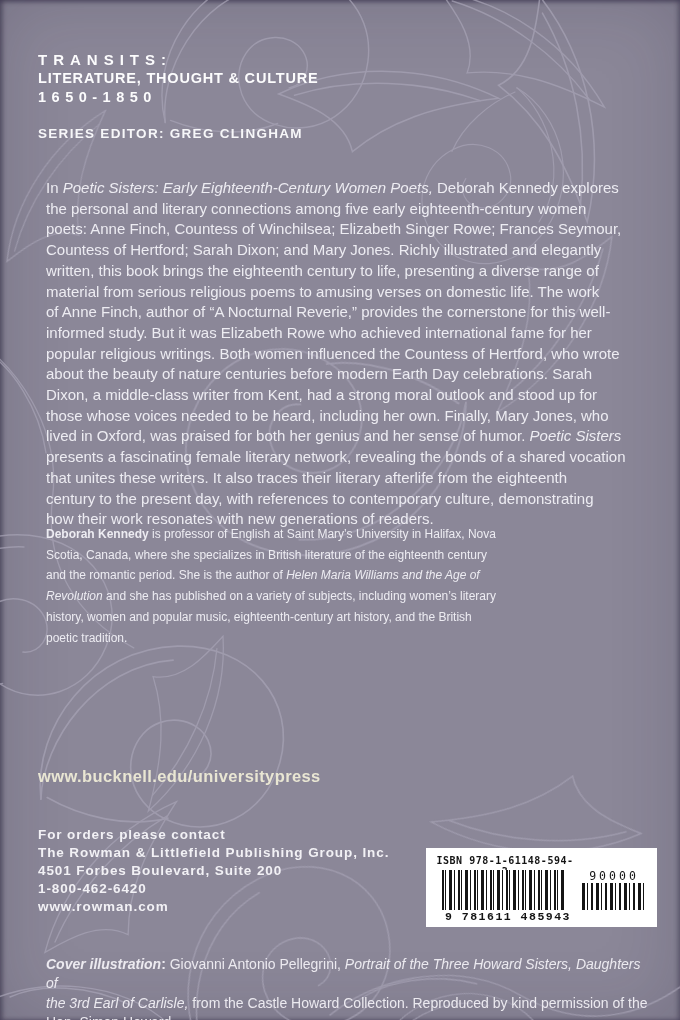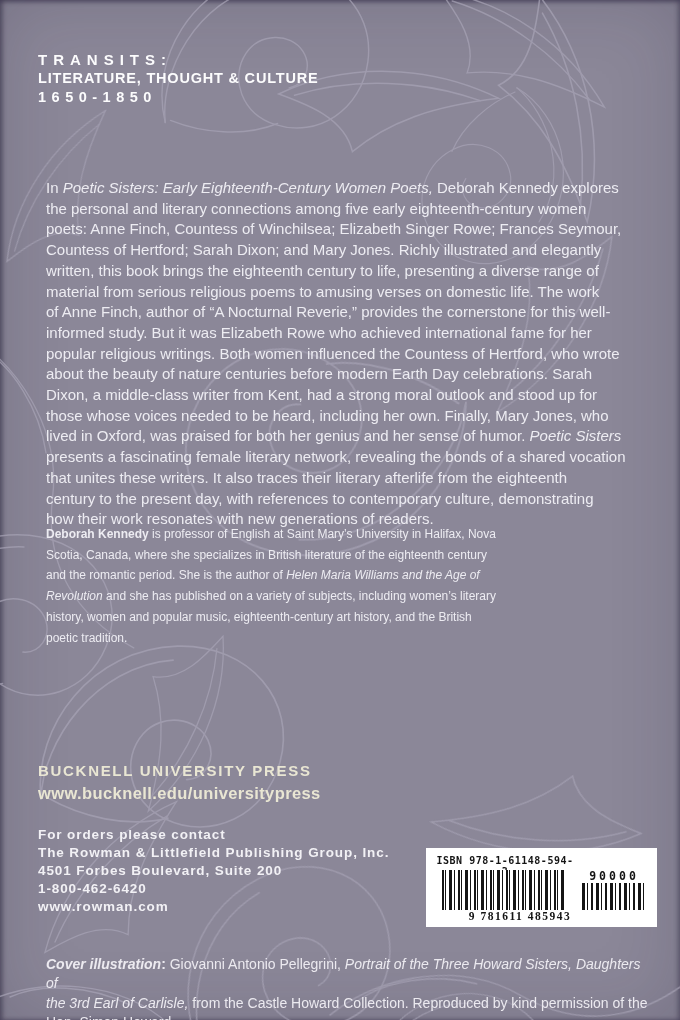--- a/index.html
+++ b/index.html
@@ -41,25 +41,25 @@
 
   .barcode{position:absolute;left:426px;top:848px;width:231px;height:79px;
            background:#ffffff;color:#141414;}
   .bc-isbn{position:absolute;left:8px;top:7px;width:142px;text-align:center;
            font-family:"DejaVu Sans Mono",monospace;font-size:10px;font-weight:bold;
            letter-spacing:.5px;}
   .bc-main{position:absolute;left:16px;top:22px;width:124px;height:40px;
            background:repeating-linear-gradient(90deg,
              #141414 0 2px,#fff 2px 3px,#141414 3px 4px,#fff 4px 7px,
              #141414 7px 10px,#fff 10px 12px,#141414 12px 13px,#fff 13px 16px);}
-  .bc-ean{position:absolute;left:18px;top:62px;width:152px;text-align:center;
-          font-family:Liberation Serif, serif;font-size:11.5px;font-weight:bold;
+  .bc-ean{position:absolute;left:6px;top:62px;width:152px;text-align:center;
+          font-family:Liberation Mono, monospace;font-size:11.5px;font-weight:bold;
           letter-spacing:1.5px;}
   .bc-price{position:absolute;left:152px;top:21px;width:72px;text-align:center;
-            font-family:"DejaVu Sans Mono",monospace;font-size:11.5px;font-weight:bold;
+            font-family:"DejaVu Sans Mono",monospace;font-size:11.5px;font-weight:normal;
             letter-spacing:3px;}
   .bc-supp{position:absolute;left:156px;top:35px;width:64px;height:27px;
            background:repeating-linear-gradient(90deg,
              #141414 0 3px,#fff 3px 5px,#141414 5px 6px,#fff 6px 9px,
              #141414 9px 11px,#fff 11px 14px);}
 </style>
 </head>
 <body>
 
 <div class="page">
@@ -99,20 +99,21 @@
       <use href="#leaf" transform="translate(560,930) rotate(-140) scale(1.05)"></use>
       <use href="#vine" transform="translate(-20,1005)"></use>
       <use href="#vine" transform="translate(330,1015) rotate(-12)"></use>
     </g>
   </svg>
 
   <header class="blk series">
     <div class="series-title">TRANSITS:</div>
     <div class="series-subtitle">LITERATURE, THOUGHT &amp; CULTURE</div>
     <div class="series-years">1650-1850</div>
+    <div class="series-editor">SERIES EDITOR: GREG CLINGHAM</div>
   </header>
 
   <p class="blk richtext desc"><span class="seg-r">In </span><span class="seg-i">Poetic Sisters: Early Eighteenth-Century Women Poets,</span><span class="seg-r"> Deborah Kennedy explores
 the personal and literary connections among five early eighteenth-century women
 poets: Anne Finch, Countess of Winchilsea; Elizabeth Singer Rowe; Frances Seymour,
 Countess of Hertford; Sarah Dixon; and Mary Jones. Richly illustrated and elegantly
 written, this book brings the eighteenth century to life, presenting a diverse range of
 material from serious religious poems to amusing verses on domestic life. The work
 of Anne Finch, author of “A Nocturnal Reverie,” provides the cornerstone for this well-
 informed study. But it was Elizabeth Rowe who achieved international fame for her
@@ -127,21 +128,20 @@
 how their work resonates with new generations of readers.</span></p>
 
   <p class="blk richtext bio"><span class="seg-b">Deborah Kennedy</span><span class="seg-r"> is professor of English at Saint Mary’s University in Halifax, Nova
 Scotia, Canada, where she specializes in British literature of the eighteenth century
 and the romantic period. She is the author of </span><span class="seg-i">Helen Maria Williams and the Age of
 Revolution</span><span class="seg-r"> and she has published on a variety of subjects, including women’s literary
 history, women and popular music, eighteenth-century art history, and the British
 poetic tradition.</span></p>
 
   <div class="blk publisher">
-    <div class="publisher-name">BUCKNELL UNIVERSITY PRESS</div>
     <div class="publisher-url">www.bucknell.edu/universitypress</div>
   </div>
 
   <div class="blk orders">
     <div>For orders please contact</div>
     <div>The Rowman &amp; Littlefield Publishing Group, Inc.</div>
     <div>4501 Forbes Boulevard, Suite 200</div>
     <div>1-800-462-6420</div>
     <div>www.rowman.com</div>
   </div>

